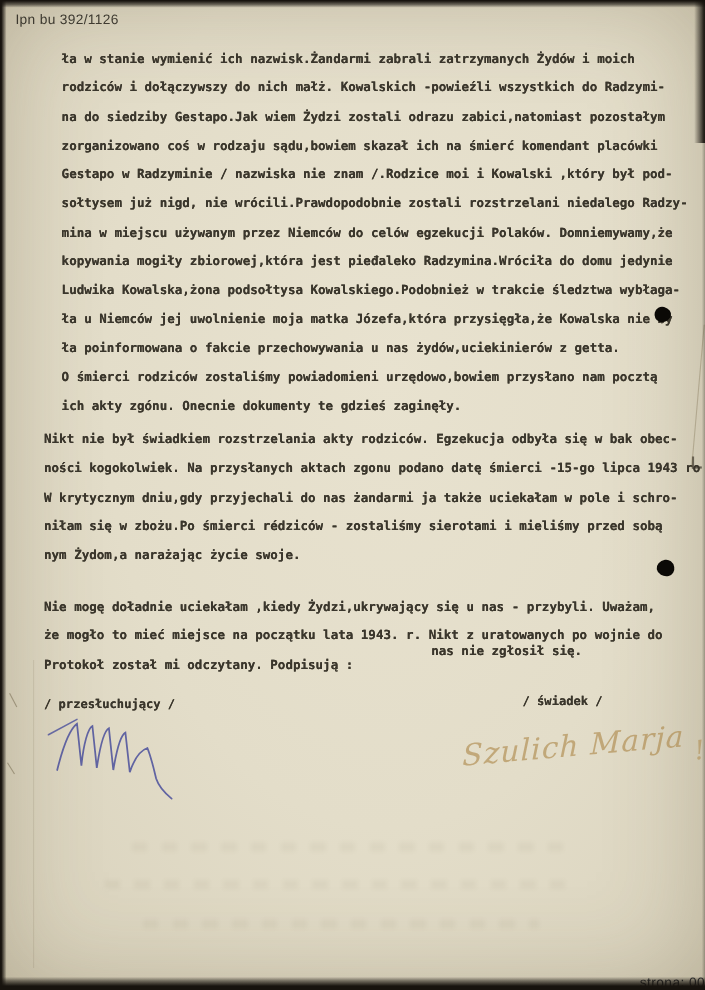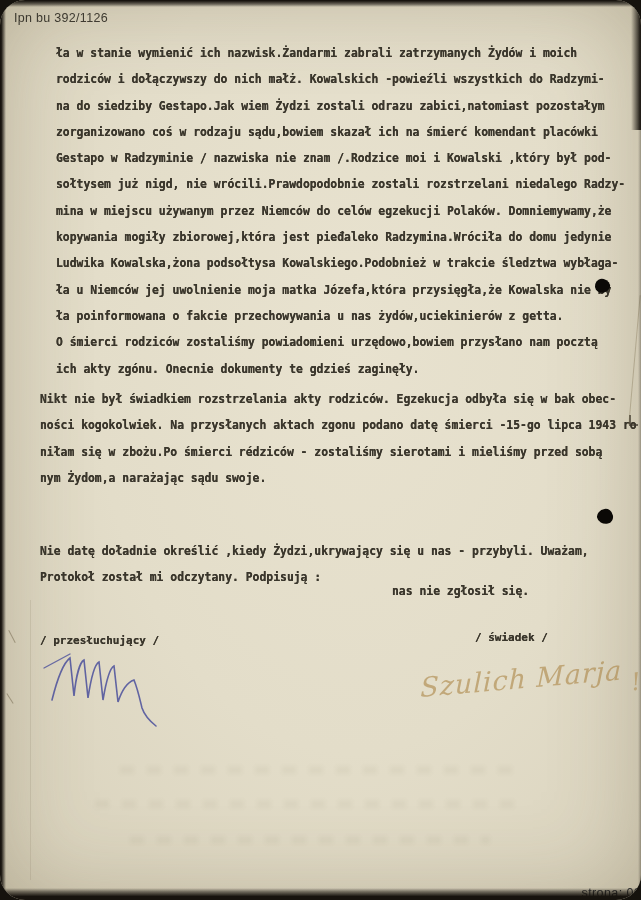--- a/index.html
+++ b/index.html
@@ -2,21 +2,20 @@
 <html><head>
 <meta charset="utf-8">
 <style>
   html,body{margin:0;padding:0;background:#15120d;}
   .paper{
     position:relative;width:641px;height:900px;overflow:hidden;
     background:
       radial-gradient(ellipse at 55% 38%, #e8e2cf 0%, #e3ddc9 52%, #d7d0ba 100%);
     box-shadow: inset 0 0 90px rgba(104,91,58,.30);
     font-family:"DejaVu Sans Mono", monospace;
-    border-radius:25px;
   }
   
   .edge{position:absolute;pointer-events:none;}
   .edge-top{top:0;left:0;right:0;height:7px;background:linear-gradient(180deg,#17130e 10%,rgba(23,19,14,.55) 60%,rgba(23,19,14,0) 100%);}
   .edge-left{top:0;left:0;bottom:0;width:6px;background:linear-gradient(90deg,#17130e 20%,rgba(23,19,14,.45) 65%,rgba(23,19,14,0) 100%);}
   .edge-bottom{left:0;right:0;bottom:0;height:12px;background:linear-gradient(0deg,#17130e 30%,rgba(23,19,14,.5) 70%,rgba(23,19,14,0) 100%);}
   .edge-right-corner{top:0;right:0;width:10px;height:130px;background:linear-gradient(270deg,rgba(20,16,11,.9) 10%,rgba(20,16,11,0) 100%);}
   .edge-right-thin{top:0;right:0;bottom:0;width:3px;background:linear-gradient(270deg,rgba(20,16,11,.30),rgba(20,16,11,0));}
 
   
@@ -100,26 +99,28 @@
     <div class="tline">Ludwika Kowalska,żona podsołtysa Kowalskiego.Podobnież w trakcie śledztwa wybłaga-</div>
     <div class="tline">ła u Niemców jej uwolnienie moja matka Józefa,która przysięgła,że Kowalska nie by</div>
     <div class="tline">ła poinformowana o fakcie przechowywania u nas żydów,uciekinierów z getta.</div>
     <div class="tline">O śmierci rodziców zostaliśmy powiadomieni urzędowo,bowiem przysłano nam pocztą</div>
     <div class="tline">ich akty zgónu. Onecnie dokumenty te gdzieś zaginęły.</div>
   </div>
 
   <div class="tblock" style="left:40px;top:386px;">
     <div class="tline">Nikt nie był świadkiem rozstrzelania akty rodziców. Egzekucja odbyła się w bak obec-</div>
     <div class="tline">ności kogokolwiek. Na przysłanych aktach zgonu podano datę śmierci -15-go lipca 1943 ro</div>
+    <div class="tline">W krytycznym dniu,gdy przyjechali do nas żandarmi ja także uciekałam w pole i schro-</div>
     <div class="tline">niłam się w zbożu.Po śmierci rédziców - zostaliśmy sierotami i mieliśmy przed sobą</div>
-    <div class="tline">nym Żydom,a narażając sądu swoje.</div>
+    <div class="tline">nym Żydom,a narażając życie swoje.</div>
   </div>
 
   <div class="tblock" style="left:40px;top:538px;">
-    <div class="tline">Nie datę doładnie określić ,kiedy Żydzi,ukrywający się u nas - przybyli. Uważam,</div>
+    <div class="tline">Nie mogę doładnie uciekałam ,kiedy Żydzi,ukrywający się u nas - przybyli. Uważam,</div>
+    <div class="tline">że mogło to mieć miejsce na początku lata 1943. r. Nikt z uratowanych po wojnie do</div>
     <div class="tline">Protokoł został mi odczytany. Podpisują :</div>
     <span class="insert-line">nas nie zgłosił się.</span>
   </div>
 
   <div class="sig-label sig-label-left">/ przesłuchujący /</div>
   <div class="sig-label sig-label-right">/ świadek /</div>
 
   <svg class="signature-svg" width="140" height="90" viewBox="0 0 140 90">
     <path d="M 6 22 L 32 8" fill="none" stroke="#4a4f9b" stroke-width="1.4" stroke-linecap="round" opacity="0.8"></path>
     <path d="M 14 54 C 18 38 24 18 32 12 L 36 50 C 38 30 42 16 46 14 L 50 52 C 53 32 57 18 61 16 L 65 54 C 68 36 72 22 76 20 L 80 56 C 84 44 90 36 96 34 C 100 44 102 54 104 62 C 107 71 113 76 118 80" fill="none" stroke="#4a4f9b" stroke-width="1.6" stroke-linecap="round" opacity="0.85"></path>

